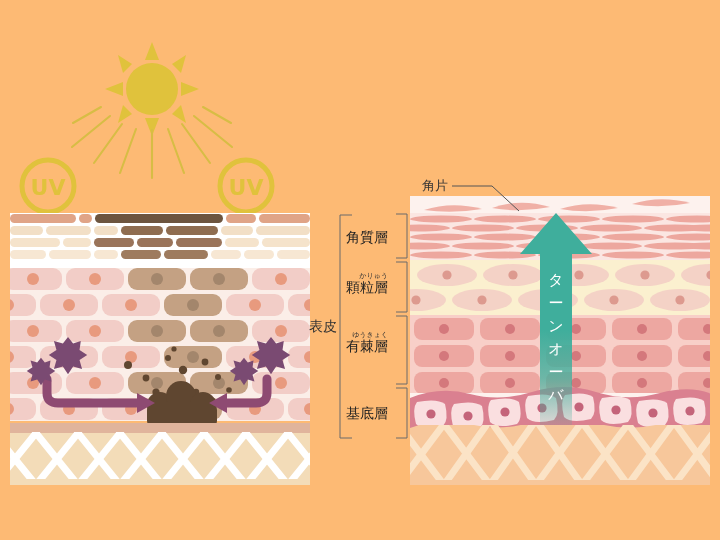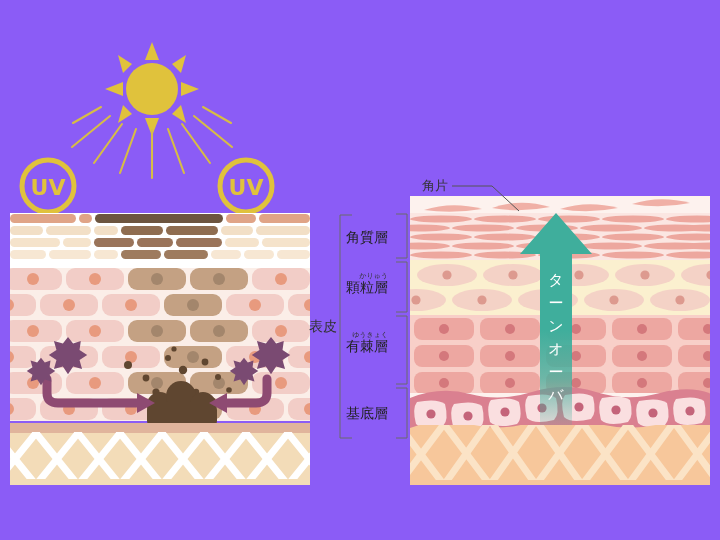--- a/index.html
+++ b/index.html
@@ -11,21 +11,21 @@
     width: 720px;
     height: 540px;
     font-family: "Liberation Sans", "DejaVu Sans", sans-serif;
     overflow: hidden;
     position: relative;
   }
   #stage {
     position: relative;
     width: 720px;
     height: 540px;
-    background: #8b5cf6;
+    background: #fdba74;
   }
   svg.fig {
     position: absolute;
     left: 0;
     top: 0;
     width: 720px;
     height: 540px;
   }
   .jp {
     font-family: "DejaVu Sans", "Liberation Sans", sans-serif;

